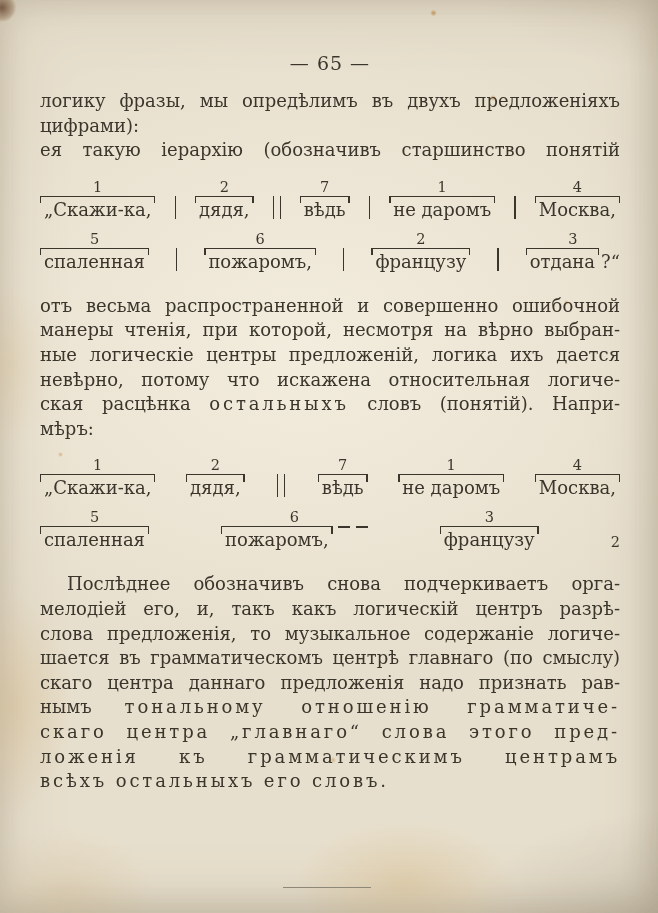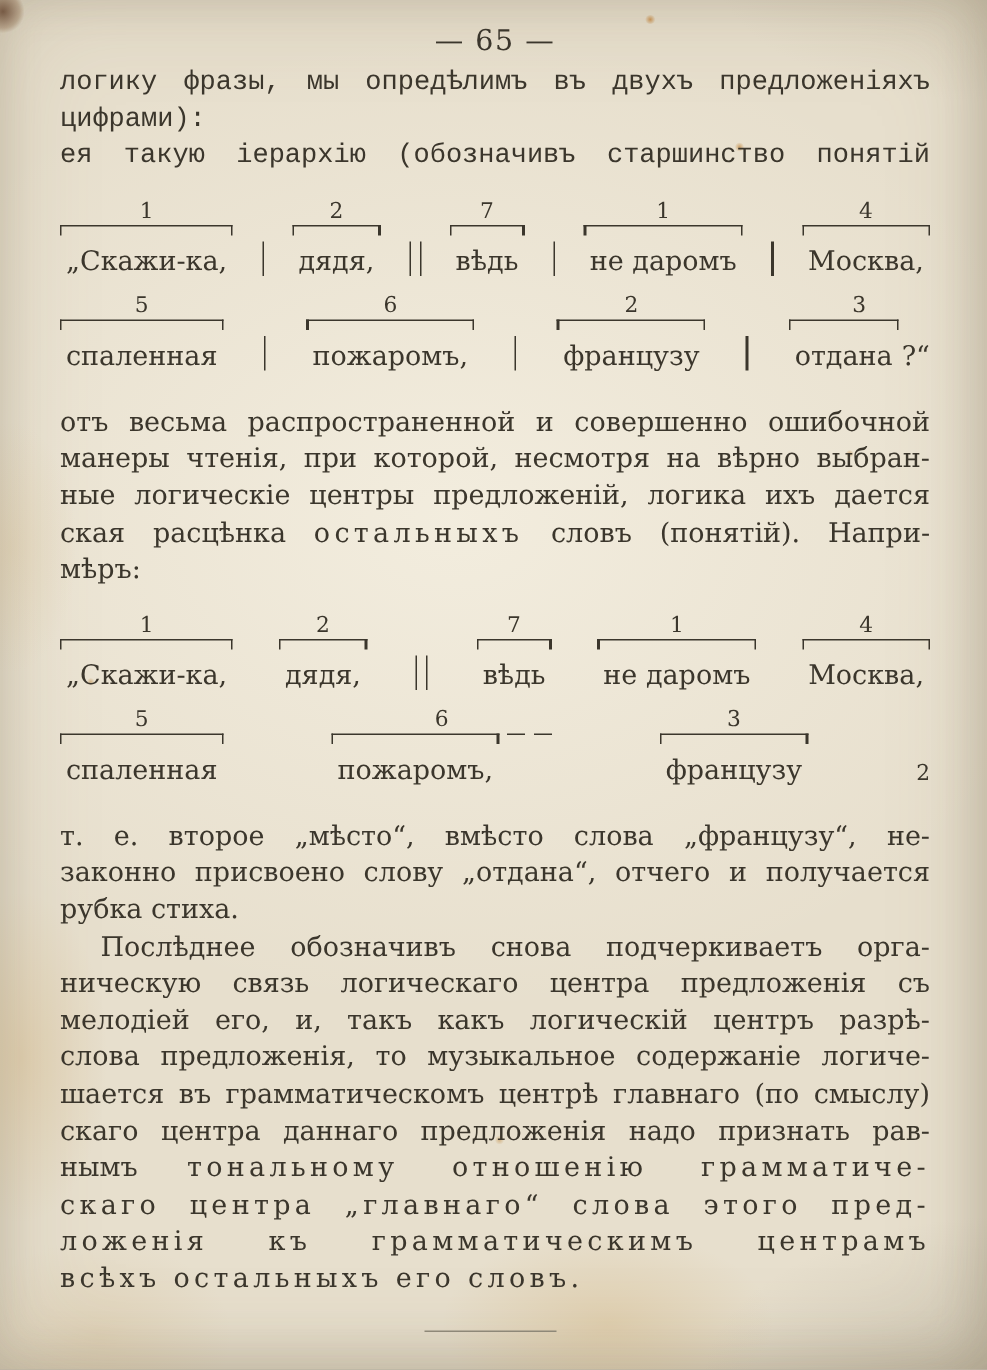--- a/index.html
+++ b/index.html
@@ -7,33 +7,33 @@
     position:relative;width:658px;height:913px;overflow:hidden;
     font-family:"DejaVu Serif","Liberation Serif",serif;color:#3b362c;
     background:
       radial-gradient(ellipse 300px 160px at 103% 101%, rgba(176,168,148,.45), transparent 70%),
       radial-gradient(ellipse 260px 120px at 101% -2%, rgba(196,186,162,.40), transparent 72%),
       radial-gradient(ellipse 560px 420px at 46% 38%, rgba(252,248,236,.55), transparent 78%),
       #e7dfcd;
     box-shadow:inset 0 0 70px rgba(125,108,78,.20), inset -10px 0 30px rgba(110,100,78,.14), inset 0 -12px 30px rgba(120,105,75,.14);
   }
   .content{position:absolute;left:40px;width:580px;top:0;}
-  .header{padding-top:15px;text-align:center;font-size:19px;line-height:24px;letter-spacing:1px;}
+  .header{padding-top:15px;text-align:center;font-size:19px;line-height:24px;letter-spacing:1px;margin-top:36px;}
   .para .line{font-size:18px;line-height:24.6px;text-align:justify;text-align-last:justify;}
   .para .line.last{text-align-last:left;}
   .para .line.indent{text-indent:27px;}
   .sp{letter-spacing:.16em;}
-  .para.p-first{margin-top:4px;font-family:Liberation Mono, monospace;}
+  .para.p-first{margin-top:14px;}
   .diagram{margin:17px 0 21px;}
   .drow{display:flex;justify-content:space-between;align-items:flex-end;}
   .drow + .drow{margin-top:11px;}
   .seg{display:inline-flex;flex-direction:column;align-items:center;}
   .num{font-size:14.5px;line-height:15px;margin-bottom:1px;}
   .ww{display:inline-flex;align-items:baseline;font-size:18px;line-height:23px;white-space:pre;}
-  .bracket{position:relative;border-top:1.4px solid #3b362c;padding:12px 4px 0;}
+  .bracket{position:relative;border-top:1.4px solid #3b362c;padding:1px 4px 0;}
   .bracket::before,.bracket::after{content:"";position:absolute;top:-1px;width:1.4px;height:7.5px;background:#3b362c;}
   .bracket::before{left:0;}
   .bracket::after{right:0;}
   .bracket.spw{letter-spacing:.15em;}
   .suffix{padding-left:2px;}
   .odash{align-self:flex-start;display:inline-flex;gap:6px;margin-left:5px;}
   .odash i{display:block;width:12px;height:1.4px;background:#3b362c;}
   .vbar{width:1.4px;height:23px;background:#3b362c;align-self:flex-end;margin:0 2px 2px;}
   .vbar.dbl{width:6px;background:transparent;border-left:1.4px solid #3b362c;border-right:1.4px solid #3b362c;}
   .end-rule{position:absolute;left:283px;top:887px;width:88px;height:0;border-top:1px solid #8e8878;}
@@ -119,20 +119,21 @@
             <div class="seg" style="display: inline-flex;">
               <span class="num">3</span>
               <span class="ww"><span class="bracket">отдана</span><span class="suffix">?“</span></span>
             </div>
           </div>
         </div>
         <div class="para">
           <div class="line"><span>отъ весьма распространенной и совершенно ошибочной</span></div>
           <div class="line"><span>манеры чтенія, при которой, несмотря на вѣрно выбран-</span></div>
           <div class="line"><span>ные логическіе центры предложеній, логика ихъ дается</span></div>
+          <div class="line"><span>невѣрно, потому что искажена относительная логиче-</span></div>
           <div class="line"><span>ская расцѣнка </span><span class="sp">остальныхъ</span><span> словъ (понятій). Напри-</span></div>
           <div class="line last"><span>мѣръ:</span></div>
         </div>
         <div class="diagram">
           <div class="drow" style="display: flex;">
             <div class="seg" style="display: inline-flex;">
               <span class="num">1</span>
               <span class="ww"><span class="bracket">„Скажи-ка,</span></span>
             </div>
             <div class="seg" style="display: inline-flex;">
@@ -165,27 +166,21 @@
             <div class="seg" style="display: inline-flex;">
               <span class="num">3</span>
               <span class="ww"><span class="bracket">французу</span></span>
             </div>
             <div class="seg" style="display: inline-flex;">
               <span class="num">2</span>
             </div>
           </div>
         </div>
         <div class="para">
-          <div class="line"><span>т. е. второе „мѣсто“, вмѣсто слова „французу“, не-</span></div>
-          <div class="line"><span>законно присвоено слову „отдана“, отчего и получается</span></div>
-          <div class="line last"><span>рубка стиха.</span></div>
-        </div>
-        <div class="para">
           <div class="line indent"><span>Послѣднее обозначивъ снова подчеркиваетъ орга-</span></div>
-          <div class="line"><span>ническую связь логическаго центра предложенія съ</span></div>
           <div class="line"><span>мелодіей его, и, такъ какъ логическій центръ разрѣ-</span></div>
           <div class="line"><span>слова предложенія, то музыкальное содержаніе логиче-</span></div>
           <div class="line"><span>шается въ грамматическомъ центрѣ главнаго (по смыслу)</span></div>
           <div class="line"><span>скаго центра даннаго предложенія надо признать рав-</span></div>
           <div class="line"><span>нымъ </span><span class="sp">тональному отношенію грамматиче-</span></div>
           <div class="line"><span class="sp">скаго центра „главнаго“ слова этого пред-</span></div>
           <div class="line"><span class="sp">ложенія къ грамматическимъ центрамъ</span></div>
           <div class="line last"><span class="sp">всѣхъ остальныхъ его словъ.</span></div>
         </div>
       </div>

